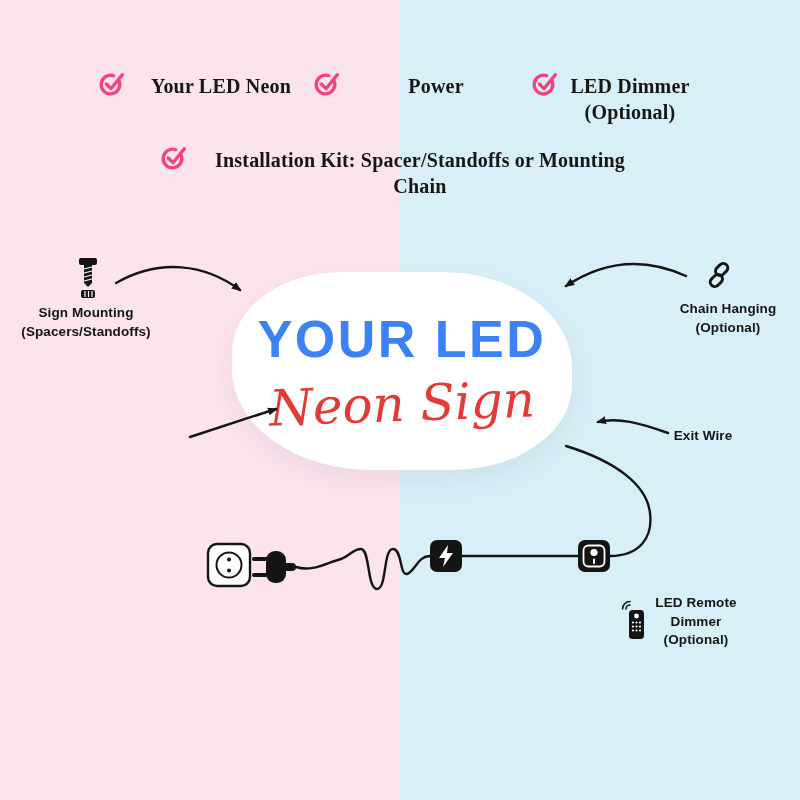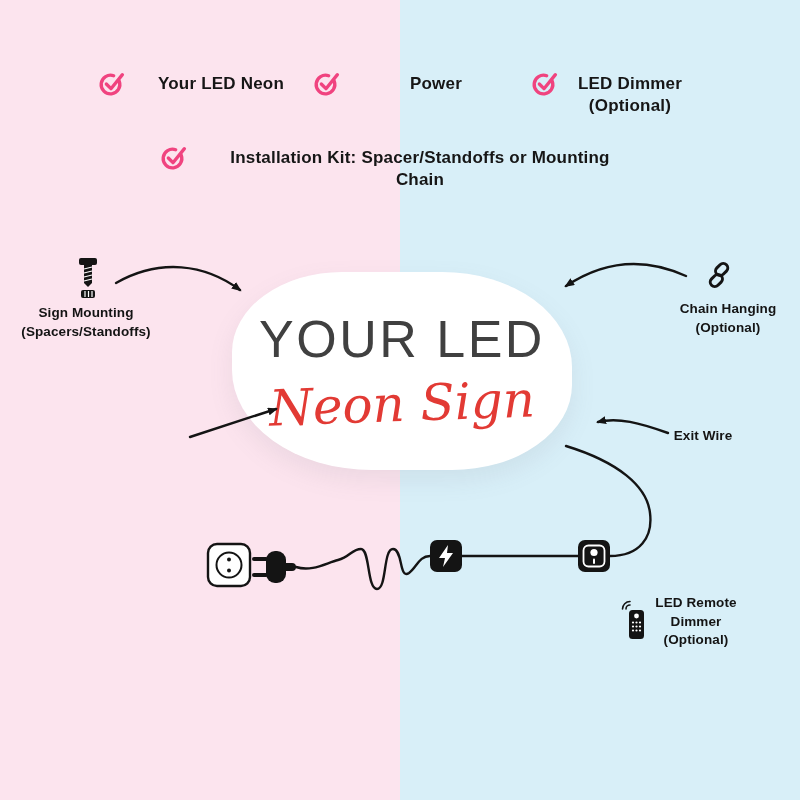--- a/index.html
+++ b/index.html
@@ -4,34 +4,34 @@
 <style>
   * { margin:0; padding:0; box-sizing:border-box; }
   html,body { width:800px; height:800px; }
   body { font-family:"Liberation Sans", sans-serif; color:#111; }
   .canvas { position:relative; width:800px; height:800px; overflow:hidden;
     background:linear-gradient(90deg,#fce4ee 0,#fce4ee 50%,#d8eff8 50%,#d8eff8 100%); }
 
   
   .check-icon { position:absolute; width:27px; height:27px; }
   .check-text { position:absolute; transform:translateX(-50%); text-align:center;
-    font-size:17px; font-weight:600; letter-spacing:.2px; line-height:1.32; color:#161616; }
+    font-size:20px; font-weight:600; letter-spacing:.2px; line-height:1.32; color:#161616;font-family:Liberation Serif, serif; }
   .check-text span { display:block; white-space:nowrap; }
 
   
   .callout { position:absolute; transform:translateX(-50%); text-align:center;
     font-size:13.5px; font-weight:600; letter-spacing:.1px; line-height:1.38; color:#141414; }
   .callout span { display:block; white-space:nowrap; }
 
   
   .sign-blob { position:absolute; left:232px; top:272px; width:340px; height:198px;
     background:#ffffff; border-radius:110px 130px 120px 140px / 80px 95px 85px 100px;
     box-shadow:0 10px 25px rgba(120,120,140,.12);
     display:flex; flex-direction:column; align-items:center; justify-content:center; gap:6px; }
-  .sign-line1 { font-size:52px; letter-spacing:2.5px; color:#404040; font-weight:400; white-space:nowrap; }
+  .sign-line1 { font-size:52px; letter-spacing:2.5px; color:#3b82f6; font-weight:700; white-space:nowrap; }
   .sign-line2 { font-family:"DejaVu Serif", serif; font-style:italic; font-size:50px;
     color:#e23a34; white-space:nowrap; transform:rotate(-2deg); }
 
   
   .overlay { position:absolute; left:0; top:0; pointer-events:none; }
   .arrow, .wire { fill:none; stroke:#141414; stroke-width:2.4px; stroke-linecap:round; }
 
   .device { position:absolute; }
 </style>
 </head>

